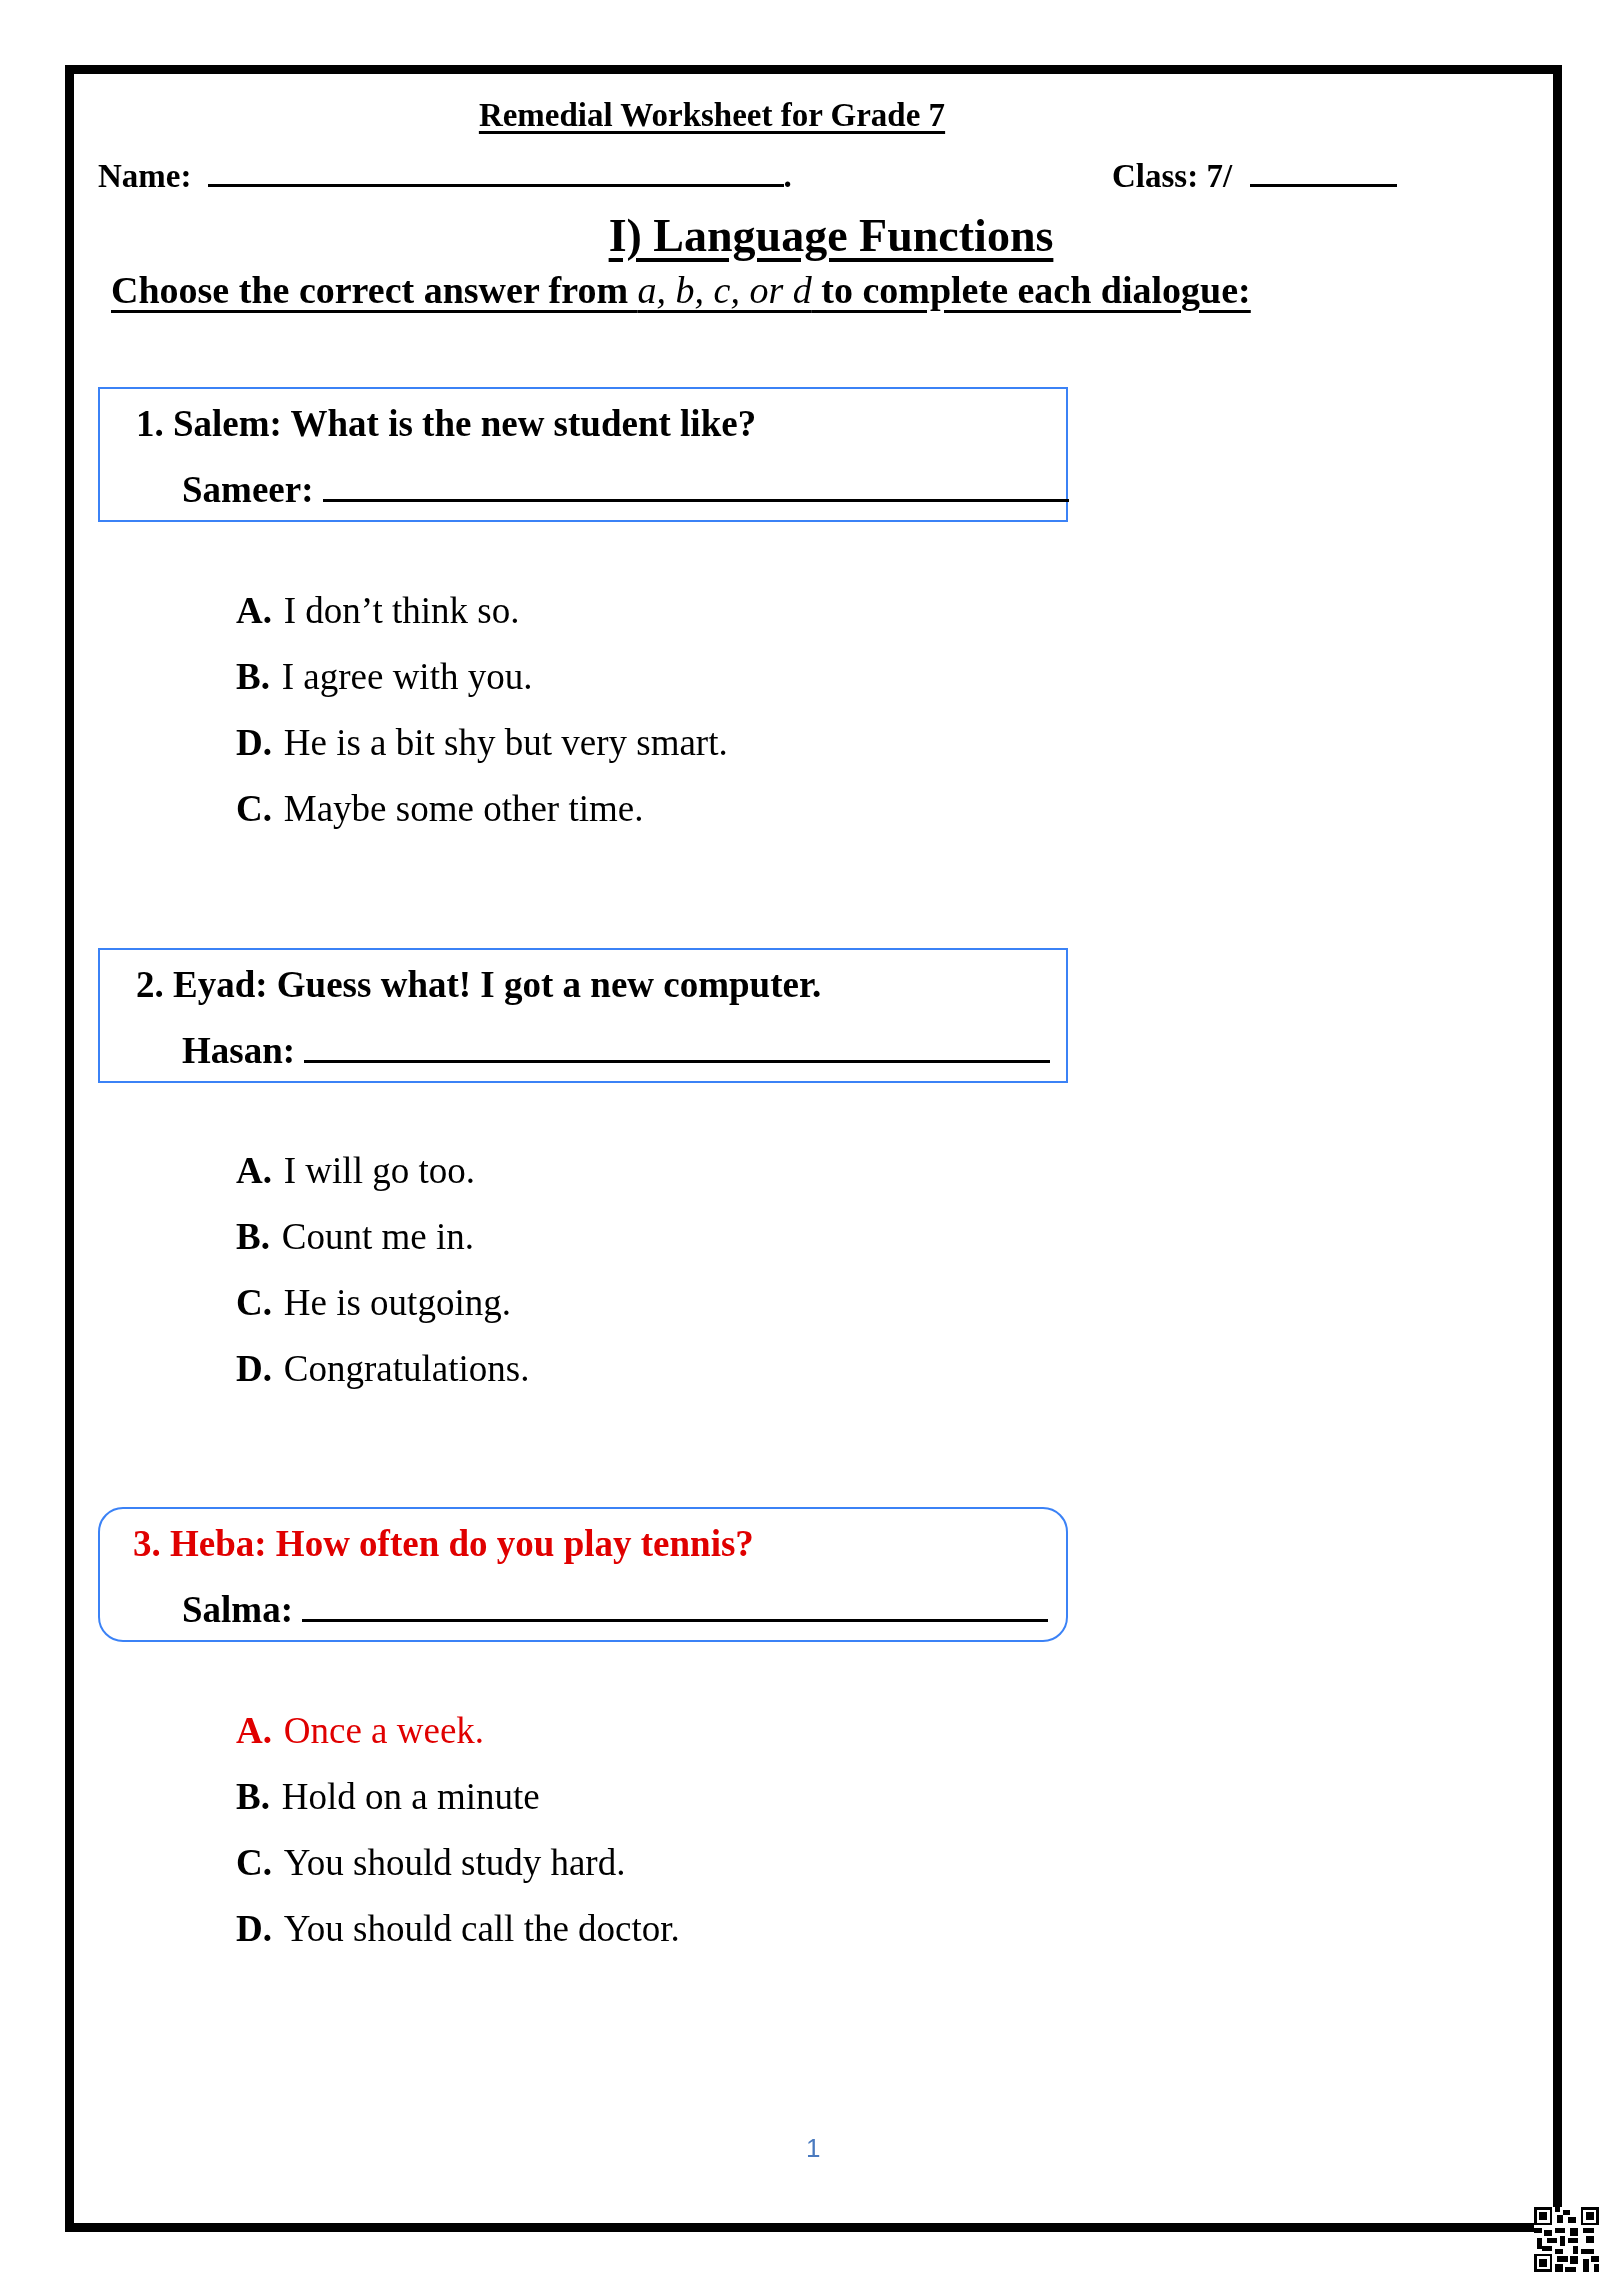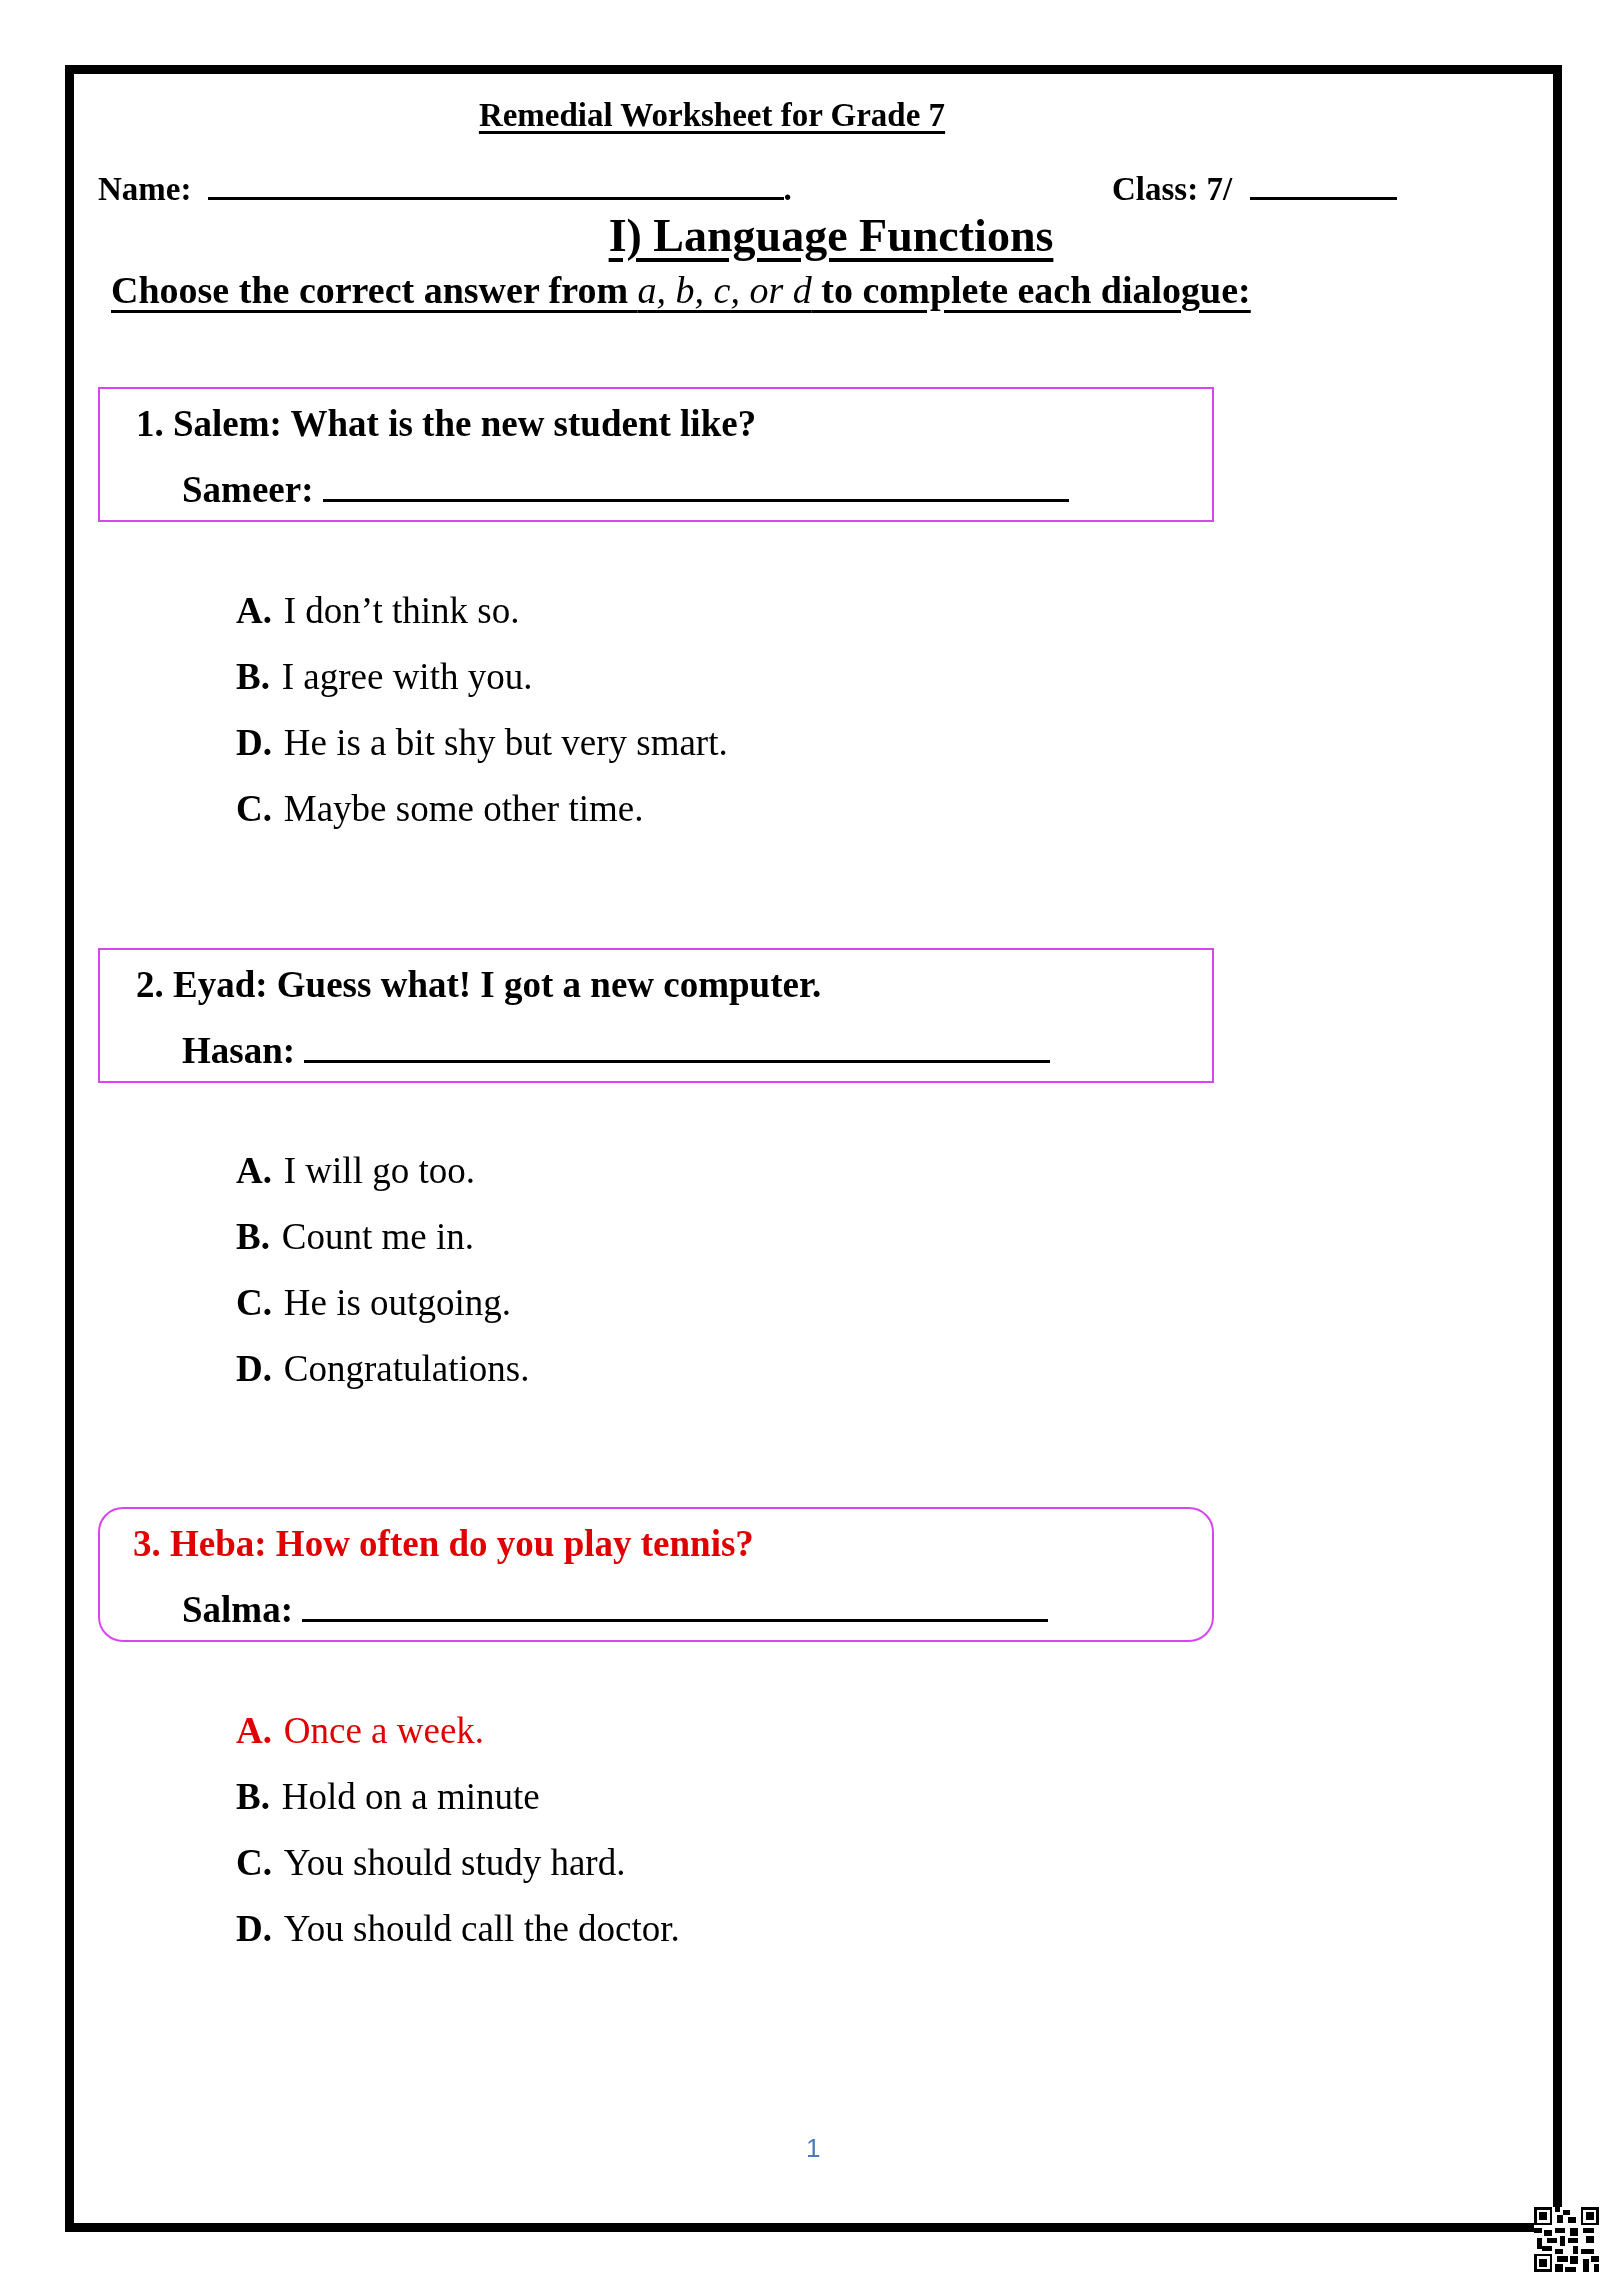--- a/index.html
+++ b/index.html
@@ -3,28 +3,28 @@
 <meta charset="utf-8">
 <style>
   html, body { margin: 0; padding: 0; background: #ffffff; }
   body { width: 1623px; height: 2295px; position: relative; overflow: hidden;
          font-family: "Liberation Serif", "DejaVu Serif", serif; color: #000; }
   .frame { position: absolute; left: 65px; top: 65px; width: 1497px; height: 2167px;
            border: 9.2px solid #000; box-sizing: border-box; }
   .abs { position: absolute; white-space: nowrap; }
   .title { left: 0; width: 1391px; text-align: center; top: 97px; font-size: 33px;
            font-weight: bold; text-decoration: underline; text-underline-offset: 5.2px; padding-left: 33px; box-sizing:border-box;}
-  .name-row { top: 168px; font-size: 33px; font-weight: bold; }
+  .name-row { top: 155px; font-size: 33px; font-weight: bold; }
   .blank { display: inline-block; border-bottom: 3.9px solid #000; vertical-align: baseline; height: 29px; }
   .section { left: 0; width: 1623px; text-align: center; top: 209px; font-size: 46px; font-weight: bold;
              text-decoration: underline; text-underline-offset: 6.5px; padding-left: 39px; box-sizing:border-box; }
   .instr { left: 111px; top: 268px; font-size: 38px; font-weight: bold; text-decoration: underline;
            text-underline-offset: 6.5px; }
   .instr i { font-weight: normal; }
-  .qbox { position: absolute; left: 98px; width: 1116px; height: 135px; border: 2px solid #d946ef;
+  .qbox { position: absolute; left: 98px; width: 970px; height: 135px; border: 2px solid #3b82f6;
           box-sizing: border-box; }
   .q-line { position: absolute; left: 36px; top: 13px; font-size: 37px; font-weight: bold; white-space: nowrap; }
   .a-line { position: absolute; left: 82px; top: 77px; font-size: 37px; font-weight: bold; white-space: nowrap; }
   .a-blank { display: inline-block; border-bottom: 3.9px solid #000; height: 33px; vertical-align: baseline; margin-left: 9.2px; }
   .red { color: #e00000; }
   .opts { position: absolute; left: 236px; font-size: 37px; }
   .opt { height: 66px; line-height: 46px; white-space: nowrap; }
   .opt b { margin-right: 11.8px; }
   .pagenum { left: 806px; top: 2133px; font-size: 26px; color: #4a7abf; font-family: "Liberation Sans", sans-serif; }
   .qr { position: absolute; left: 1534px; top: 2207px; width: 65px; height: 65px; }

